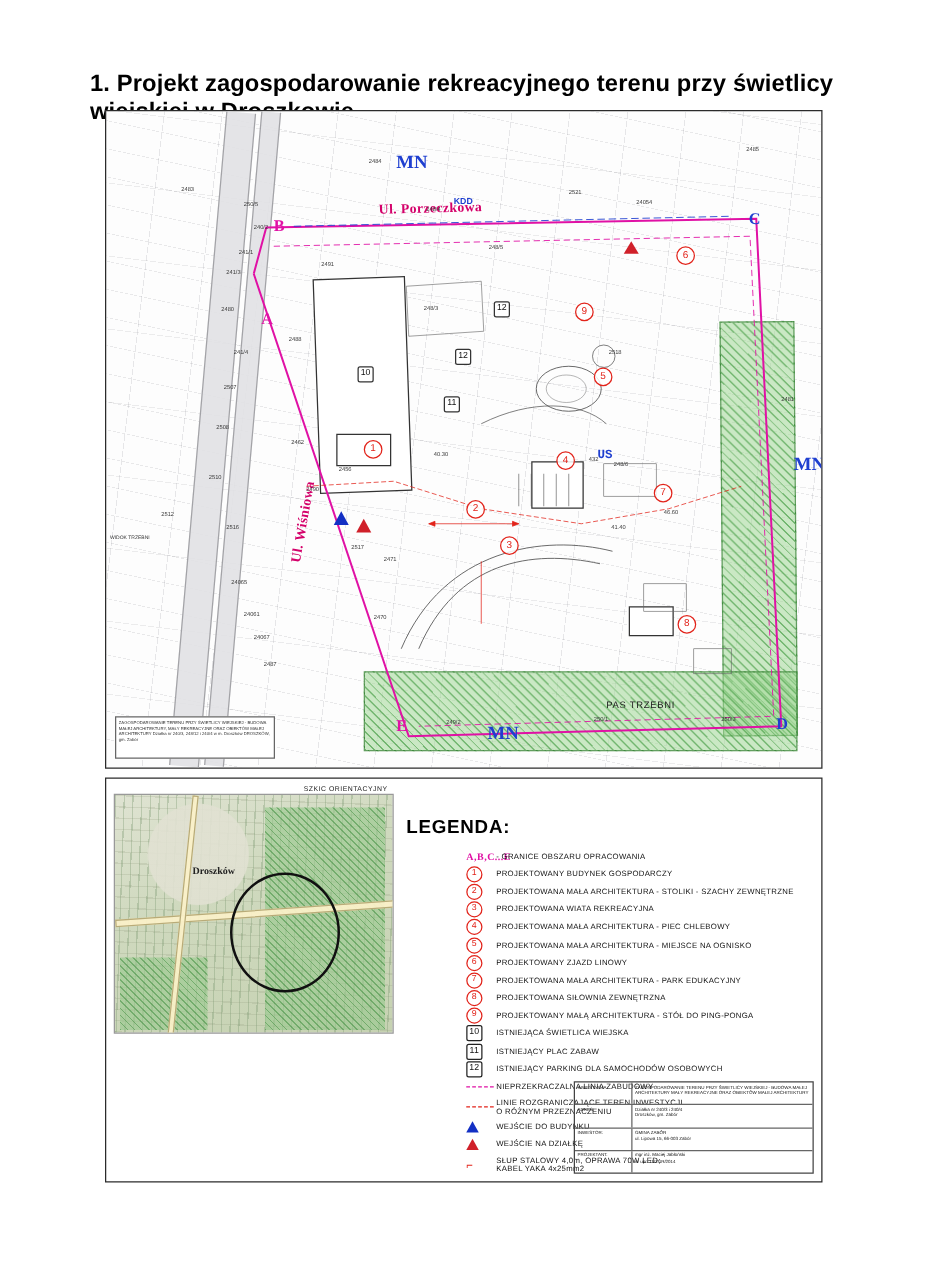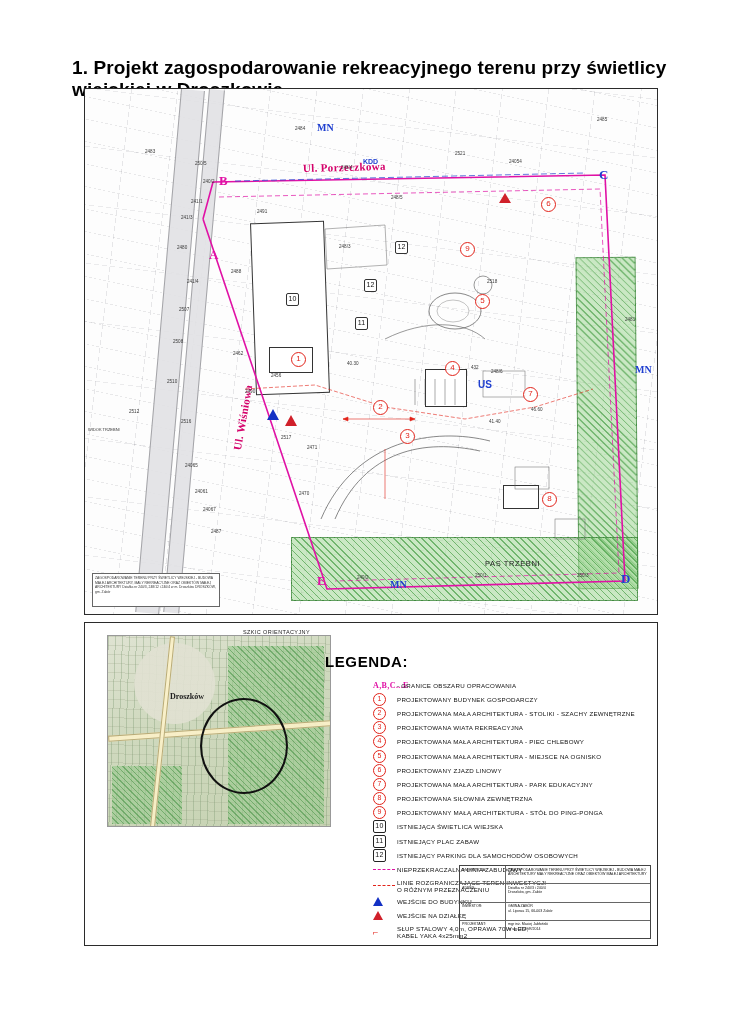--- a/index.html
+++ b/index.html
@@ -113,30 +113,29 @@
   }
   .street-label.vert {
     transform: rotate(-80deg);
     transform-origin: left top;
     white-space: nowrap;
   }
   .mn-label {
     position: absolute;
     color: #1f3fd0;
     font-weight: bold;
-    font-size: 10px;
+    font-size: 15px;
     font-family: "Liberation Serif", serif;
   }
   .us-label {
     position: absolute;
     color: #1f3fd0;
     font-weight: bold;
     font-size: 10px;
-    font-family: Liberation Sans, sans-serif;
-    margin-top: 20px;
+    font-family: Liberation Mono, monospace;
   }
   .kdd-label {
     position: absolute;
     color: #1f3fd0;
     font-weight: bold;
     font-size: 7px;
   }
   .paszieleni {
     position: absolute;
     left: 400px; top: 470px;
@@ -212,21 +211,20 @@
     position: absolute;
     left: 6px; top: 12px;
     width: 222px; height: 190px;
     background:
       radial-gradient(circle at 30% 25%, rgba(225,225,210,0.9) 0 40px, transparent 41px),
       repeating-linear-gradient(92deg, rgba(120,150,110,0.35) 0 1px, transparent 1px 7px),
       repeating-linear-gradient(2deg, rgba(150,160,130,0.25) 0 1px, transparent 1px 9px),
       linear-gradient(160deg,#dfe3d2 0%, #cfd9be 40%, #c6d2b2 100%);
     border: 1px solid #999;
     overflow: hidden;
-    margin-left: 16px;
   }
   .orient-map .gband {
     position: absolute;
     background: repeating-linear-gradient(45deg, rgba(60,140,60,0.5) 0 1px, transparent 1px 4px), rgba(150,200,140,0.6);
   }
   .orient-map .road-o {
     position: absolute; background: rgba(250,240,200,0.95); border: 0.5px solid #b8ab78;
   }
   .orient-map .town {
     position: absolute; left: 62px; top: 56px;

